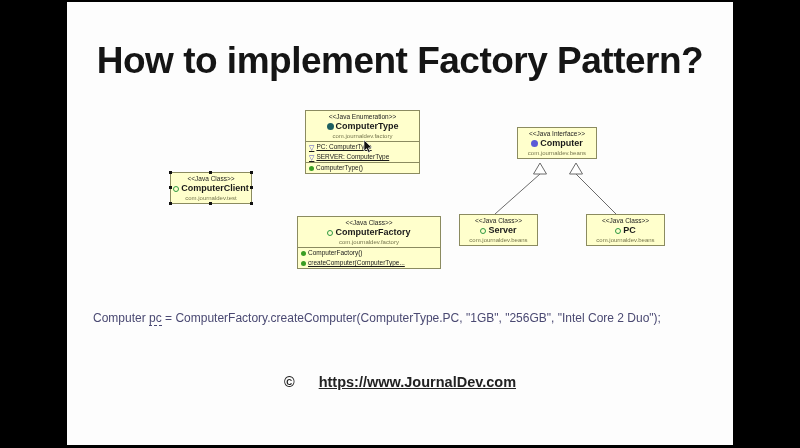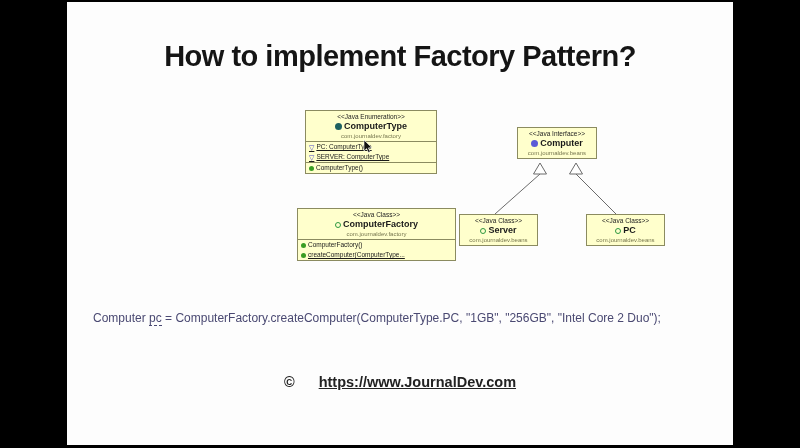--- a/index.html
+++ b/index.html
@@ -3,43 +3,43 @@
 <meta charset="utf-8">
 <style>
   * { margin:0; padding:0; box-sizing:border-box; }
   html,body { width:800px; height:448px; background:#000; overflow:hidden;
               font-family:"Liberation Sans", sans-serif; }
   .stage { position:relative; width:800px; height:448px; background:#000; }
   .slide { position:absolute; left:67px; top:2px; width:666px; height:443px;
            background:#fdfdfd; }
 
   .title { position:absolute; top:38px; left:0; width:100%; text-align:center;
-           font-size:29px; font-weight:bold; color:#151515; letter-spacing:-0.5px; }
+           font-size:37px; font-weight:bold; color:#151515; letter-spacing:-0.5px; }
 
   
   .uml-box { position:absolute; background:#ffffcc; border:1px solid #8b8b60;
              z-index:2; font-size:6.5px; color:#1a1a1a; }
   .uml-head { text-align:center; padding:2px 1px 1px; }
   .uml-stereotype { font-size:6.5px; color:#222; line-height:8px; }
   .uml-name { font-size:9px; font-weight:bold; line-height:11px; white-space:nowrap; }
   .uml-pkg { font-size:6px; color:#77774f; line-height:8px; }
   .uml-sep { border-top:1px solid #8b8b60; }
   .uml-row { display:flex; align-items:center; gap:2px; padding:1px 3px;
              line-height:8px; white-space:nowrap; }
   .uml-row.static-m { text-decoration:underline; }
   .ic { display:inline-block; flex:0 0 auto; }
   .ic-class { width:6px; height:6px; border:1.5px solid #2e9940; border-radius:50%; }
   .ic-interface { width:7px; height:7px; background:#5b5bd6; border-radius:50%; }
   .ic-enum { width:7px; height:7px; background:#1d6060; border-radius:50%; }
   .ic-field { color:#4646c8; font-size:7px; line-height:7px; }
   .ic-method { width:5px; height:5px; background:#3a9d23; border-radius:50%; }
 
-  .box-type    { left:238px; top:108px; width:132px; }
+  .box-type    { left:238px; top:108px; width:115px; }
   .box-client  { left:103px; top:170px; width:82px;  }
-  .box-factory { left:230px; top:206px; width:159px; }
+  .box-factory { left:230px; top:214px; width:144px; }
   .box-iface   { left:450px; top:125px; width:80px;  }
   .box-server  { left:392px; top:212px; width:79px;  }
   .box-pc      { left:519px; top:212px; width:79px;  }
 
   
   .handle { position:absolute; width:3px; height:3px; background:#111; z-index:3; }
   .h-nw{left:-2px;top:-2px} .h-n{left:50%;margin-left:-2px;top:-2px} .h-ne{right:-2px;top:-2px}
   .h-w{left:-2px;top:50%;margin-top:-2px} .h-e{right:-2px;top:50%;margin-top:-2px}
   .h-sw{left:-2px;bottom:-2px} .h-s{left:50%;margin-left:-2px;bottom:-2px} .h-se{right:-2px;bottom:-2px}
 
@@ -91,20 +91,35 @@
         <span class="ic ic-field">▽</span>
         <span>SERVER: ComputerType</span>
       </div>
       <div class="uml-sep"></div>
       <div class="uml-row">
         <span class="ic ic-method"></span>
         <span>ComputerType()</span>
       </div>
     </div>
 
+    <div class="uml-box box-client">
+      <span class="handle h-nw"></span>
+      <span class="handle h-n"></span>
+      <span class="handle h-ne"></span>
+      <span class="handle h-w"></span>
+      <span class="handle h-e"></span>
+      <span class="handle h-sw"></span>
+      <span class="handle h-s"></span>
+      <span class="handle h-se"></span>
+      <div class="uml-head">
+        <div class="uml-stereotype">&lt;&lt;Java Class&gt;&gt;</div>
+        <div class="uml-name"><span class="ic ic-class" style="display:inline-block;vertical-align:-1px;margin-right:2px;"></span><span>ComputerClient</span></div>
+        <div class="uml-pkg">com.journaldev.test</div>
+      </div>
+    </div>
 
     <div class="uml-box box-factory">
       <div class="uml-head">
         <div class="uml-stereotype">&lt;&lt;Java Class&gt;&gt;</div>
         <div class="uml-name"><span class="ic ic-class" style="display:inline-block;vertical-align:-1px;margin-right:2px;"></span><span>ComputerFactory</span></div>
         <div class="uml-pkg">com.journaldev.factory</div>
       </div>
       <div class="uml-sep"></div>
       <div class="uml-row">
         <span class="ic ic-method"></span>

